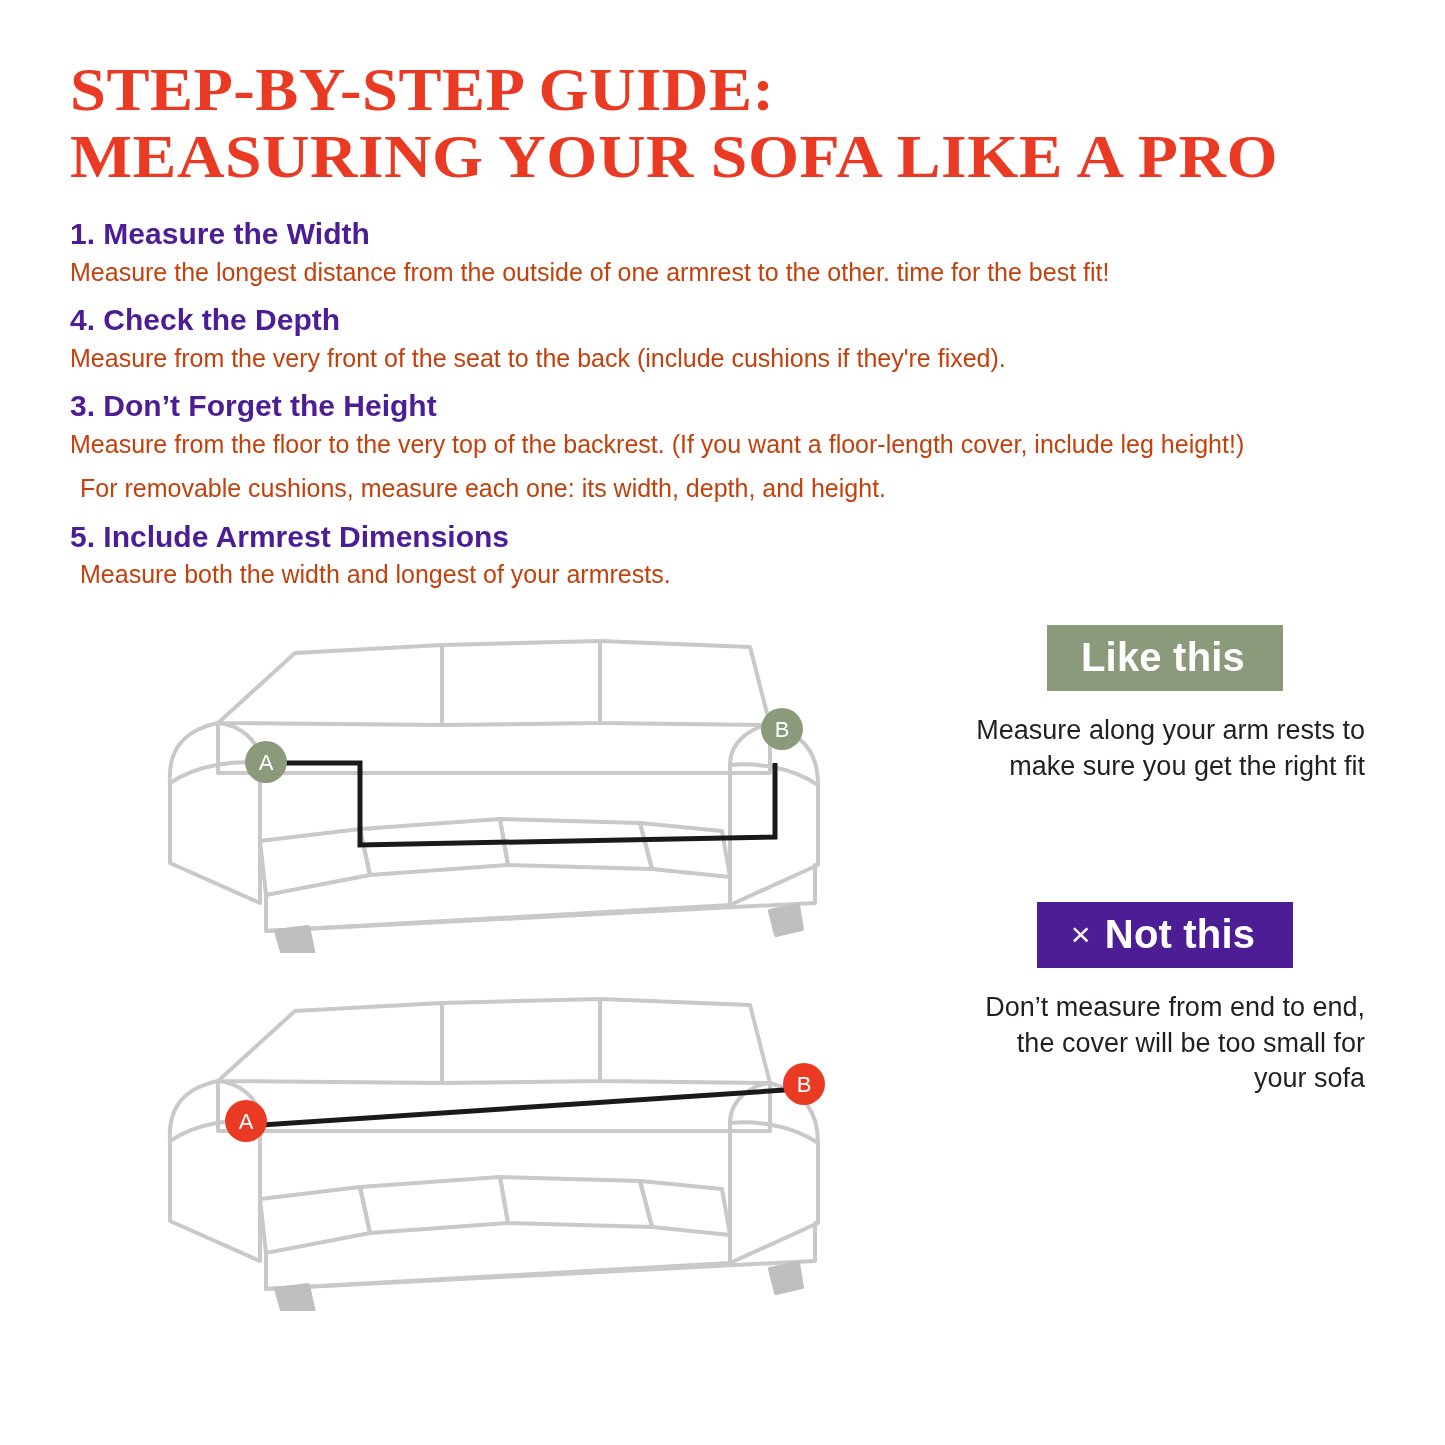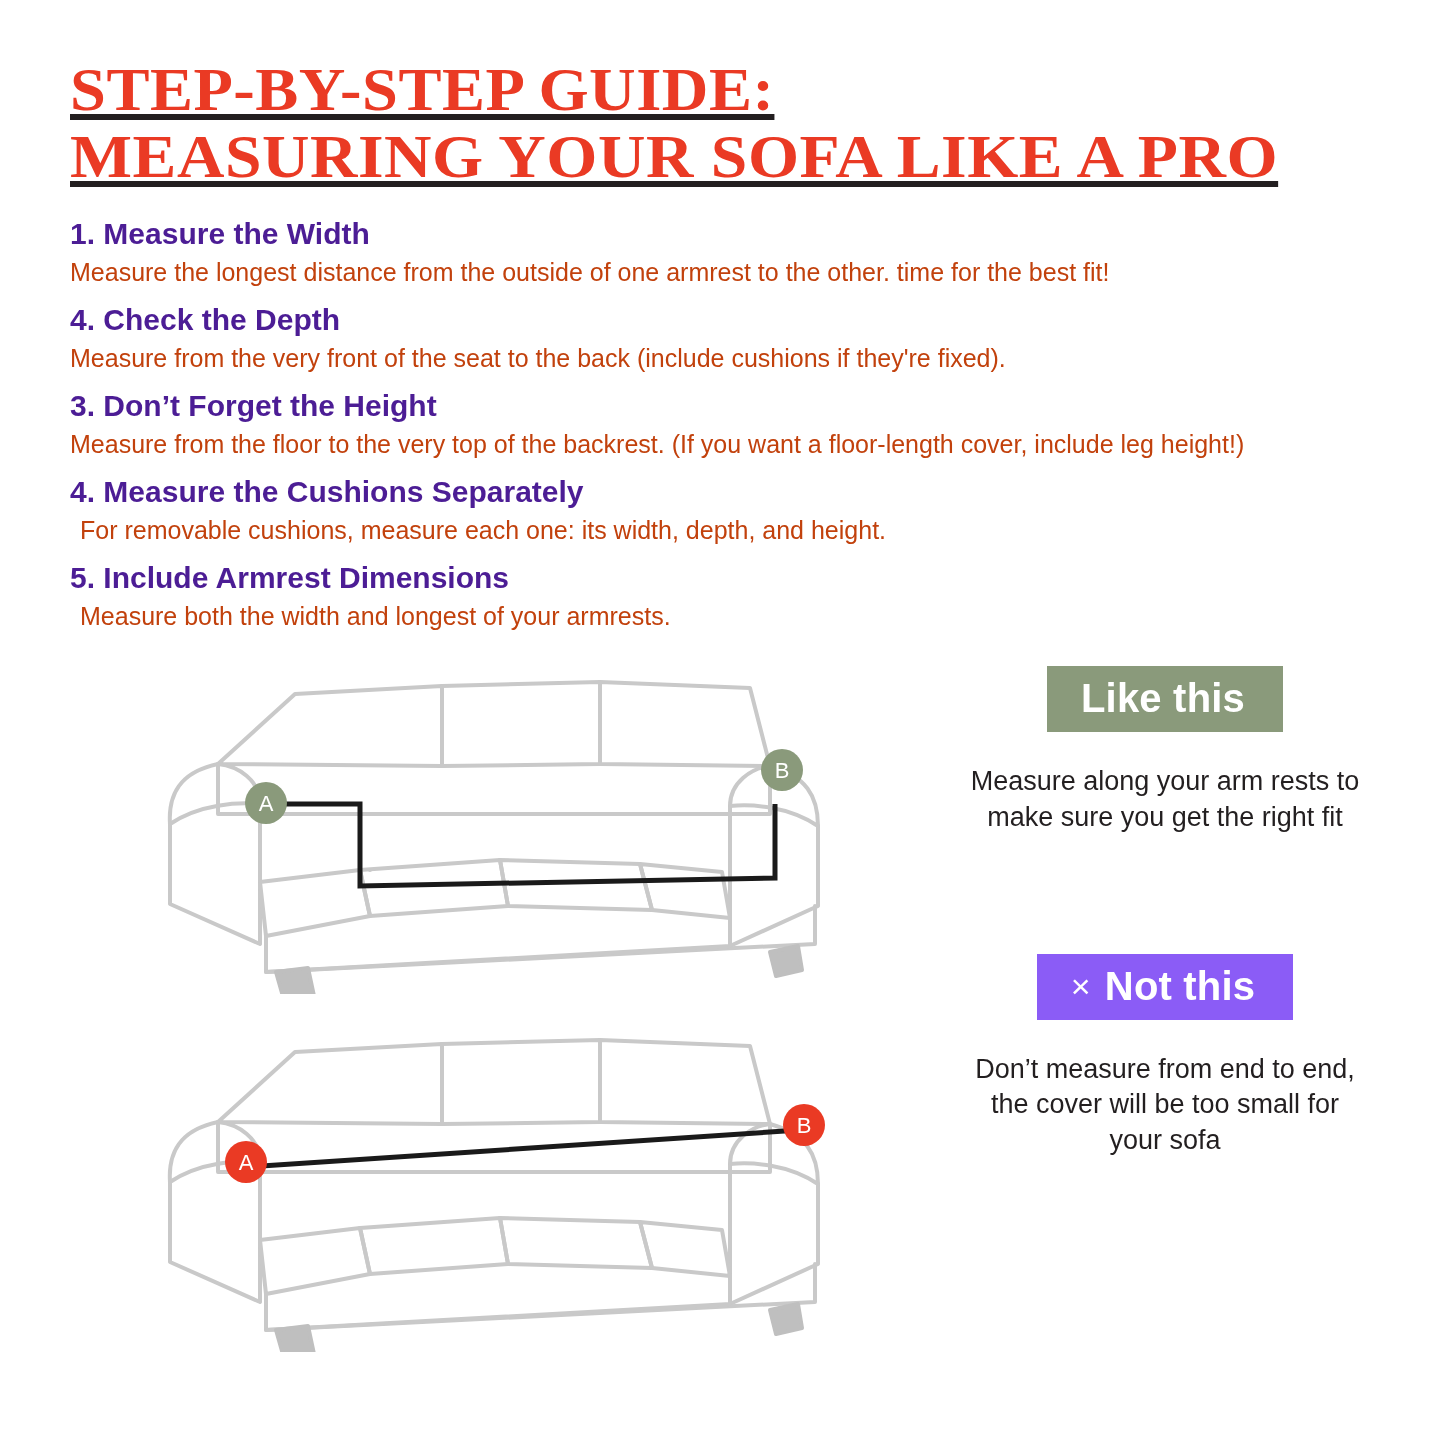--- a/index.html
+++ b/index.html
@@ -19,21 +19,20 @@
     position: relative;
     width: 1445px;
     height: 1445px;
     box-sizing: border-box;
     padding: 58px 70px 0 70px;
   }
 
   
   .title-block {
     margin: 0 0 26px 0;
-    text-decoration: underline;
   }
   .title-line {
     font-family: "Liberation Serif", serif;
     color: #ea3a24;
     font-weight: 700;
     letter-spacing: 0.5px;
     line-height: 1.02;
     white-space: nowrap;
   }
   .title-line.l1 {
@@ -101,34 +100,35 @@
   .tag {
     display: inline-block;
     padding: 10px 38px 12px 34px;
     font-size: 40px;
     font-weight: 700;
     color: #ffffff;
     letter-spacing: 0.2px;
     line-height: 1.1;
   }
   .tag.good { background: #8a9a7b; }
-  .tag.bad  { background: #8b5cf6; }
+  .tag.bad  { background: #4c1d95; }
   .tag .x {
     display: inline-block;
     font-weight: 400;
     font-size: 34px;
     margin-right: 14px;
     vertical-align: 2px;
   }
   .side-text {
     font-size: 27px;
     line-height: 1.32;
     color: #231f20;
-    margin: 32px auto 0 auto;
+    margin: 22px auto 0 auto;
     width: 400px;
+    text-align: right;
   }
   .side-block.second { margin-top: 118px; }
 
   .badge-label {
     font-family: "Liberation Sans", sans-serif;
     font-size: 22px;
     fill: #ffffff;
   }
 </style>
 </head>
@@ -148,21 +148,20 @@
     </div>
     <div class="step s2">
       <div class="step-head">4. Check the Depth</div>
       <div class="step-body">Measure from the very front of the seat to the back (include cushions if they're fixed).</div>
     </div>
     <div class="step s3">
       <div class="step-head">3.  Don’t Forget the Height</div>
       <div class="step-body">Measure from the floor to the very top of the backrest. (If you want a floor-length cover, include leg height!)</div>
     </div>
     <div class="step s4">
-      <div class="step-head">4. Measure the Cushions Separately</div>
       <div class="step-body indent">For removable cushions, measure each one: its width, depth, and height.</div>
     </div>
     <div class="step s5">
       <div class="step-head">5. Include Armrest Dimensions</div>
       <div class="step-body indent">Measure both the width and longest of your armrests.</div>
     </div>
   </div>
 
   <div class="lower">
 

